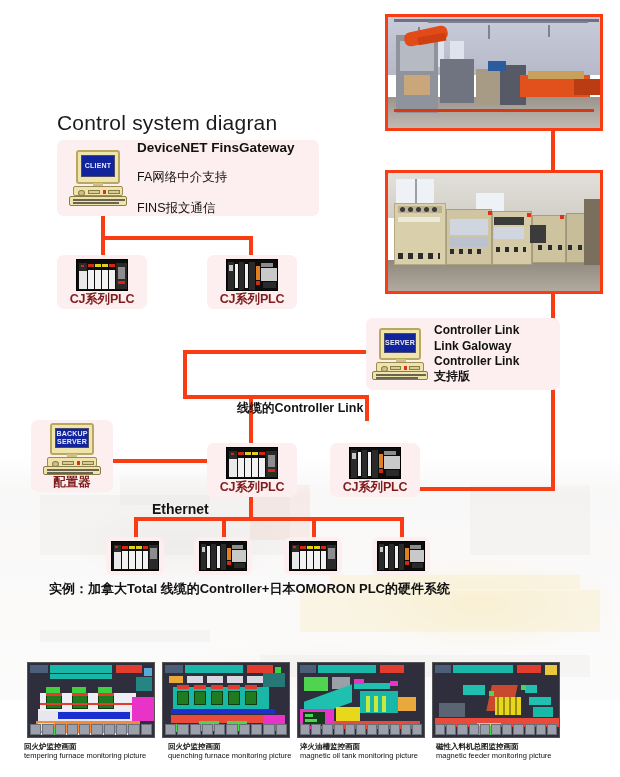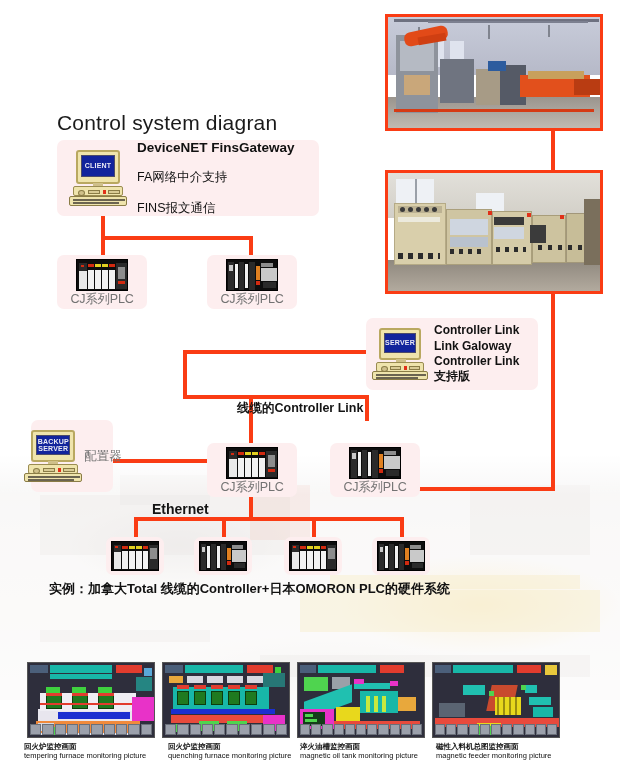--- a/index.html
+++ b/index.html
@@ -44,21 +44,21 @@
   .wire{position:absolute;background:#fa3c14;z-index:3;}
   .wire.h{height:4px;}
   .wire.v{width:4px;}
 
   
   .node{
     position:absolute;background:#fdeeef;border-radius:7px;z-index:5;
     display:flex;align-items:center;box-sizing:border-box;
   }
   .node-label{
-    font-size:12px;font-weight:normal;color:#737373;text-align:center;
+    font-size:12px;font-weight:bold;color:#7f1d1d;text-align:center;
     white-space:nowrap;line-height:1.1;
   }
   .plc-node{flex-direction:column;justify-content:center;padding:4px 8px 3px;}
   .plc-node .node-label{margin-top:2px;font-size:12.5px;letter-spacing:-.2px;}
 
   
   .pc{position:relative;width:62px;height:56px;flex:0 0 auto;}
   .pc .monitor{
     position:absolute;left:9px;top:0;width:44px;height:34px;
     background:#efe4ac;border:2px solid #b9a860;border-radius:3px;box-sizing:border-box;
@@ -295,21 +295,21 @@
       <div class="dk" style="left:22px;top:2px;width:6px;height:28px;"></div>
       <div class="or" style="left:29px;top:6px;width:4px;height:14px;"></div>
       <div class="rd" style="left:29px;top:21px;width:4px;height:4px;"></div>
       <div class="sil" style="left:34px;top:8px;width:16px;height:13px;"></div>
       <div class="gy" style="left:34px;top:3px;width:12px;height:4px;"></div>
       <div class="dk" style="left:36px;top:22px;width:13px;height:6px;"></div>
     </div>
     <div class="node-label">CJ系列PLC</div>
   </div>
 
-  <div class="node" style="left:366px;top:318px;width:172px;height:72px;padding:4px 6px;">
+  <div class="node" style="left:366px;top:318px;width:194px;height:72px;padding:4px 6px;">
     <div class="pc" style="width:56px;height:52px;">
       <div class="monitor" style="left:7px;width:42px;height:32px;">
         <div class="screen">
             <span>SERVER</span>
           </div>
       </div>
       <div class="neck" style="left:24px;top:31px;"></div>
       <div class="base" style="left:4px;top:34px;width:48px;">
         <div class="slot" style="left:13px;width:11px;"></div>
         <div class="slot" style="left:32px;width:11px;"></div>
@@ -329,21 +329,21 @@
   </div>
 
   <div class="wire h" style="left:183px;top:350px;width:186px;"></div>
   <div class="wire v" style="left:183px;top:350px;height:47px;"></div>
   <div class="wire h" style="left:183px;top:395px;width:184px;"></div>
   <div class="wire v" style="left:365px;top:395px;height:26px;"></div>
   <div class="wire v" style="left:249px;top:395px;height:60px;"></div>
 
   <div class="net-label" style="left:237px;top:400px;">线缆的Controller Link</div>
 
-  <div class="node" style="left:31px;top:420px;width:82px;height:72px;flex-direction:row;justify-content:center;padding:3px;">
+  <div class="node" style="left:31px;top:420px;width:82px;height:72px;flex-direction:column;justify-content:center;padding:3px;">
     <div class="pc" style="width:62px;height:52px;">
       <div class="monitor" style="left:9px;width:44px;height:32px;">
         <div class="screen">
           <span>
             <span>BACKUP</span><br>
             <span>SERVER</span>
           </span>
         </div>
       </div>
       <div class="neck" style="left:26px;top:31px;"></div>

